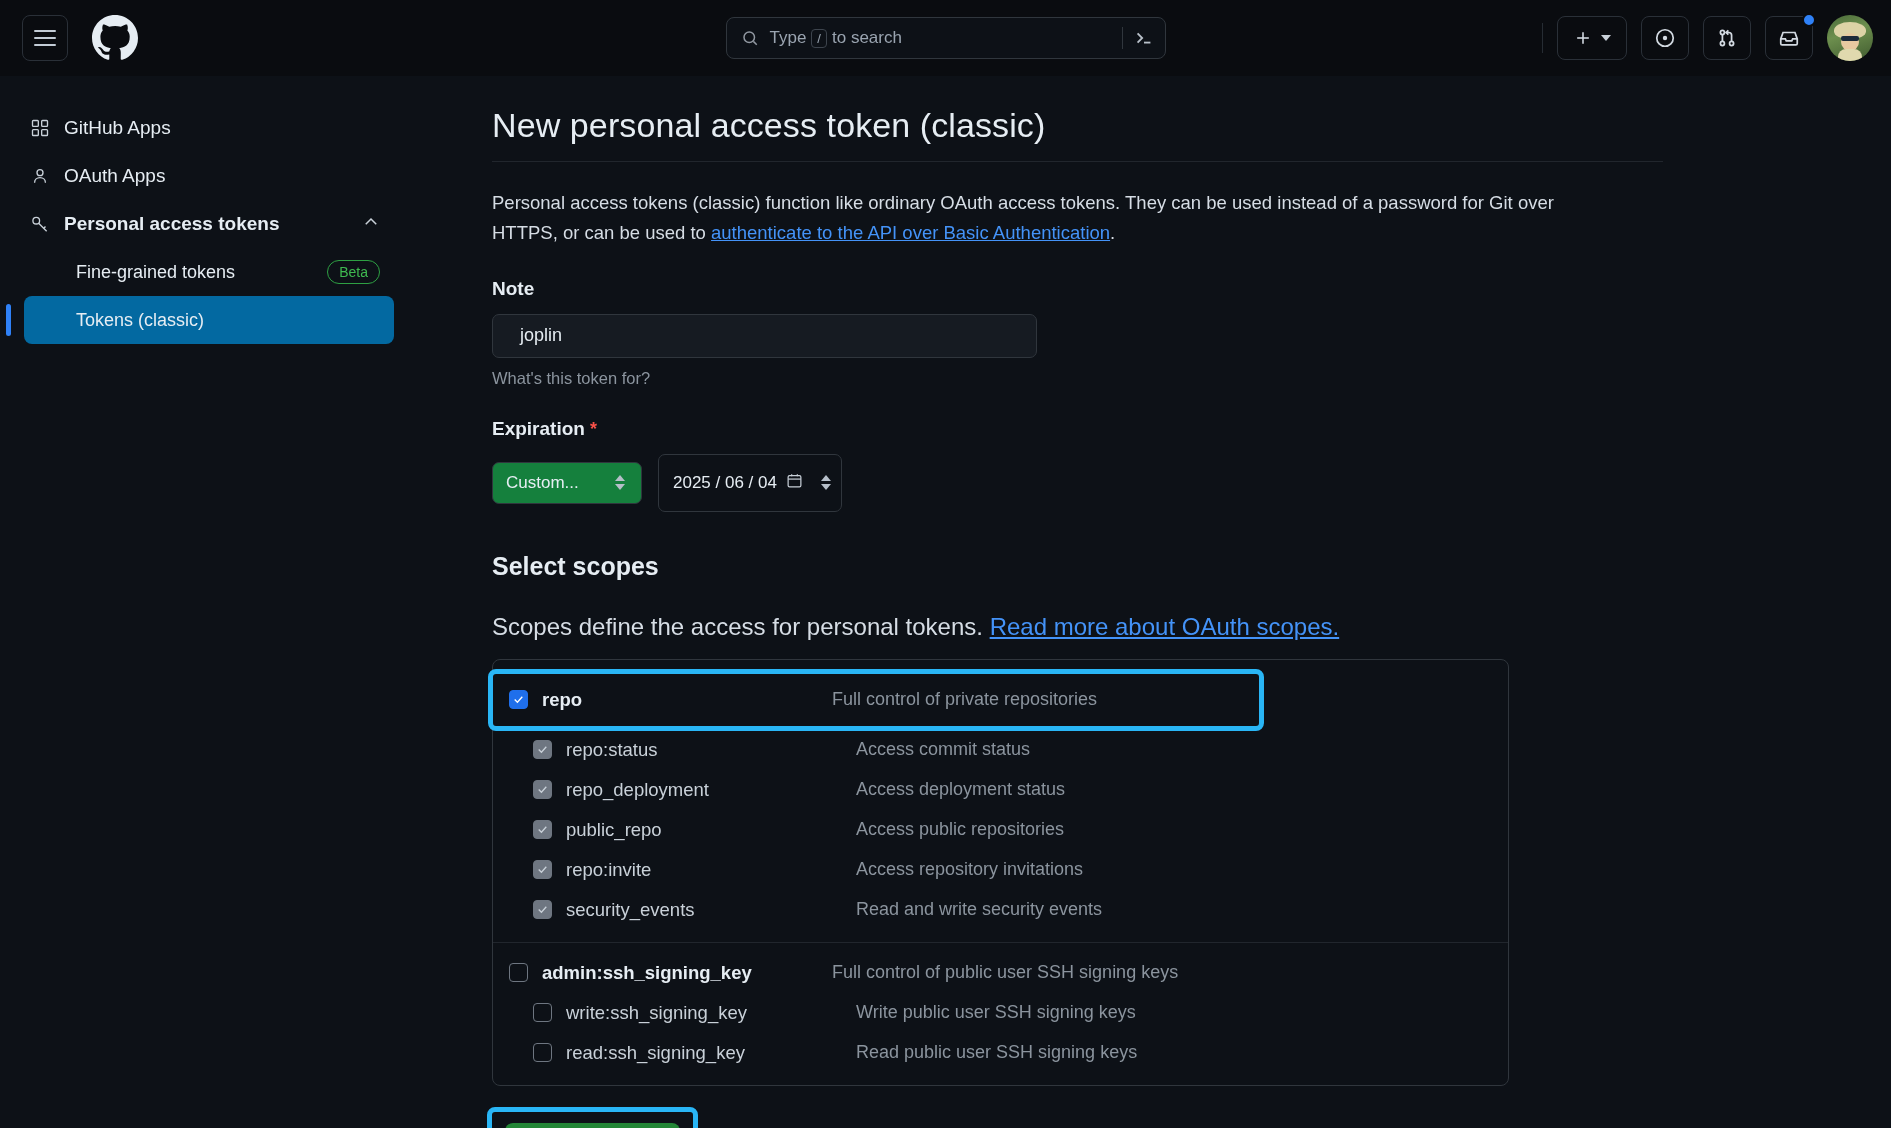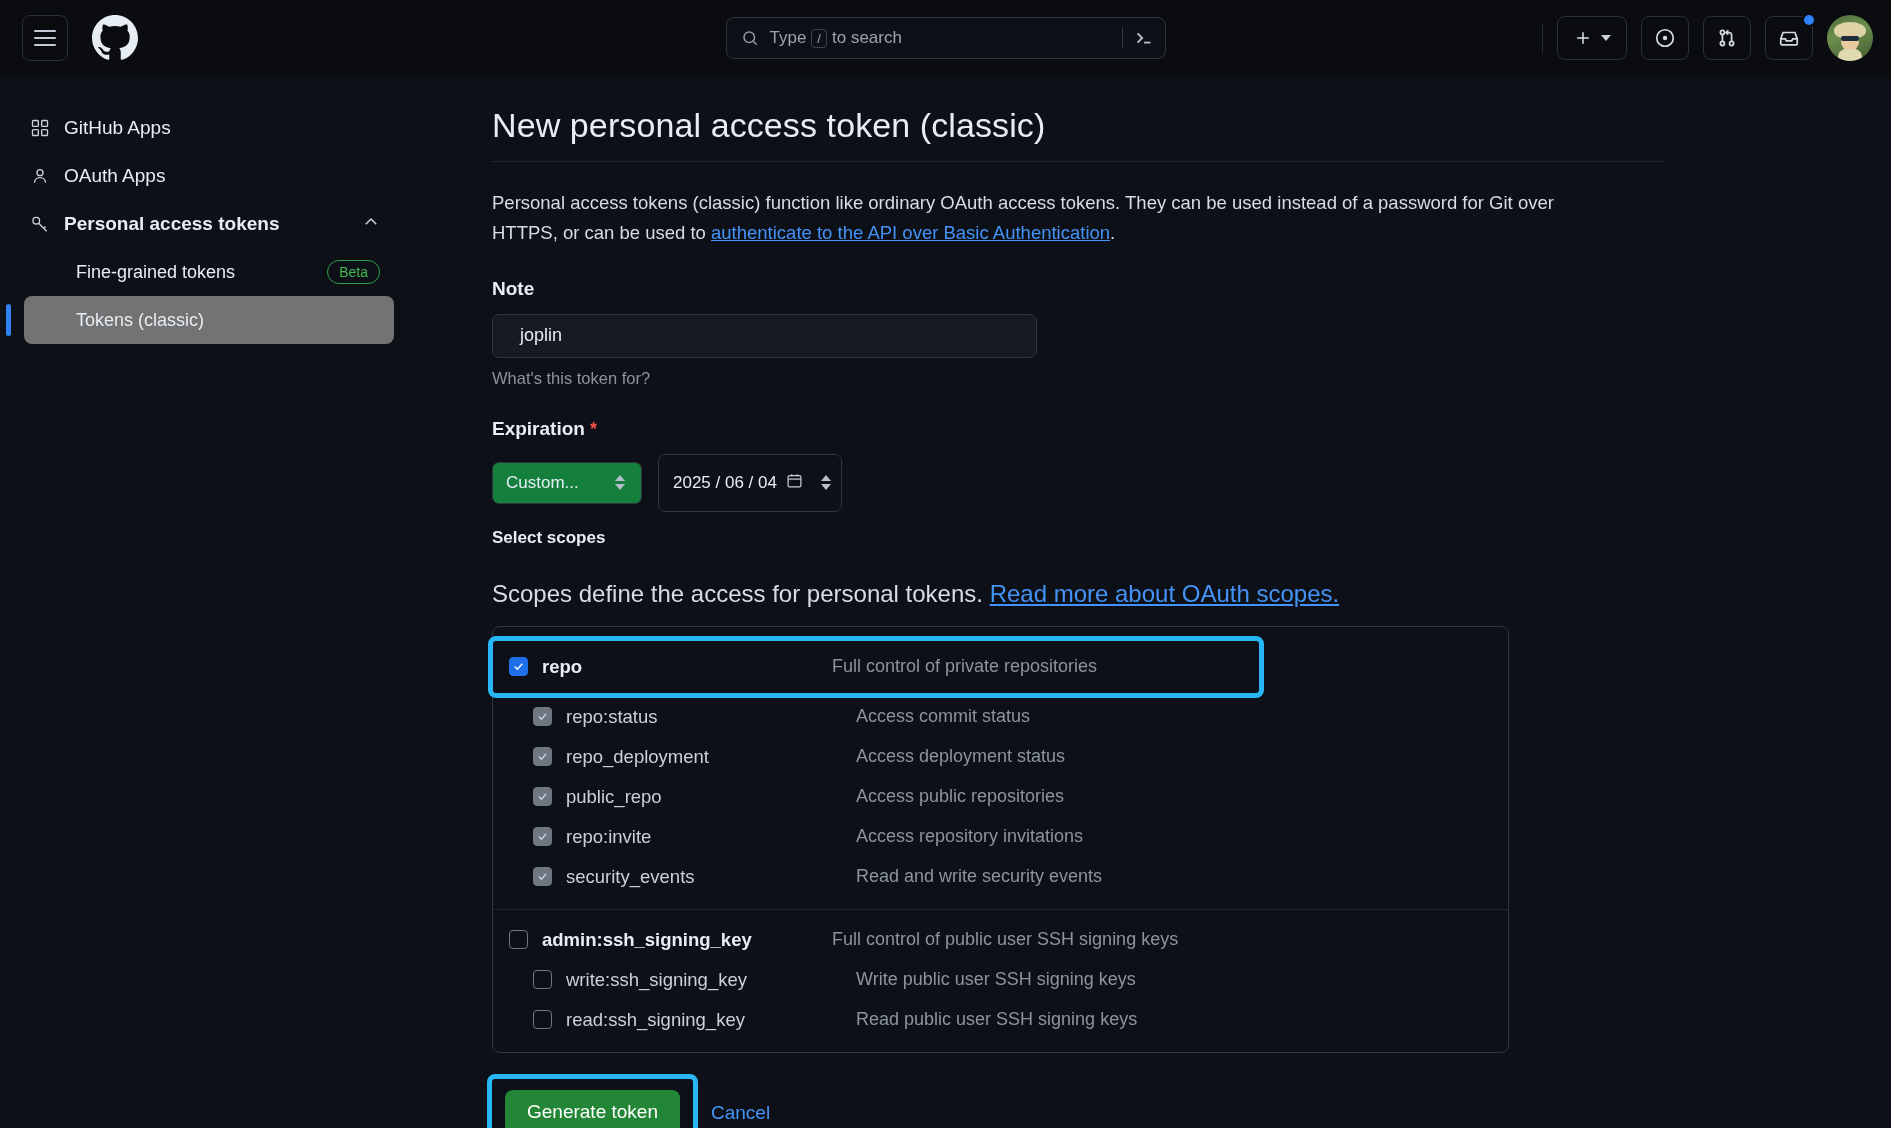--- a/index.html
+++ b/index.html
@@ -153,21 +153,21 @@
 
   .side-sub {
     display: flex; align-items: center;
     height: 48px;
     padding-left: 52px; padding-right: 14px;
     border-radius: 8px;
     cursor: pointer;
     position: relative;
   }
   .side-sub .t { font-size: 18px; color: #e6edf3; }
-  .side-sub.active { background: #737373; }
+  .side-sub.active { background: #0369a1; }
   .side-sub.active::before {
     content: ""; position: absolute;
     left: -18px; top: 8px; bottom: 8px; width: 5px;
     background: #2f81f7; border-radius: 3px;
   }
   .beta-badge {
     margin-left: auto;
     border: 1px solid #2ea043;
     color: #3fb950;
     border-radius: 999px;
@@ -235,21 +235,21 @@
     background: #0d1117;
     border: 1px solid #30363d;
     border-radius: 7px;
     display: flex; align-items: center; gap: 9px;
     padding: 0 10px 0 14px;
     font-size: 17px; color: #e6edf3;
     cursor: pointer;
   }
   .cal-ic svg { width: 17px; height: 17px; stroke: #c9d1d9; fill: none; stroke-width: 1.7; }
 
-  .scopes-head { margin-top: 16px; font-size: 17px; font-weight: 600; }
+  .scopes-head { margin-top: 40px; font-size: 25px; font-weight: 600; }
   .scopes-sub { margin-top: 32px; font-size: 24px; color: #d6dde5; }
 
   
   .scope-panel {
     margin-top: 18px;
     width: 1017px;
     border: 1px solid #30363d;
     border-radius: 8px;
     background: #0d1117;
   }

